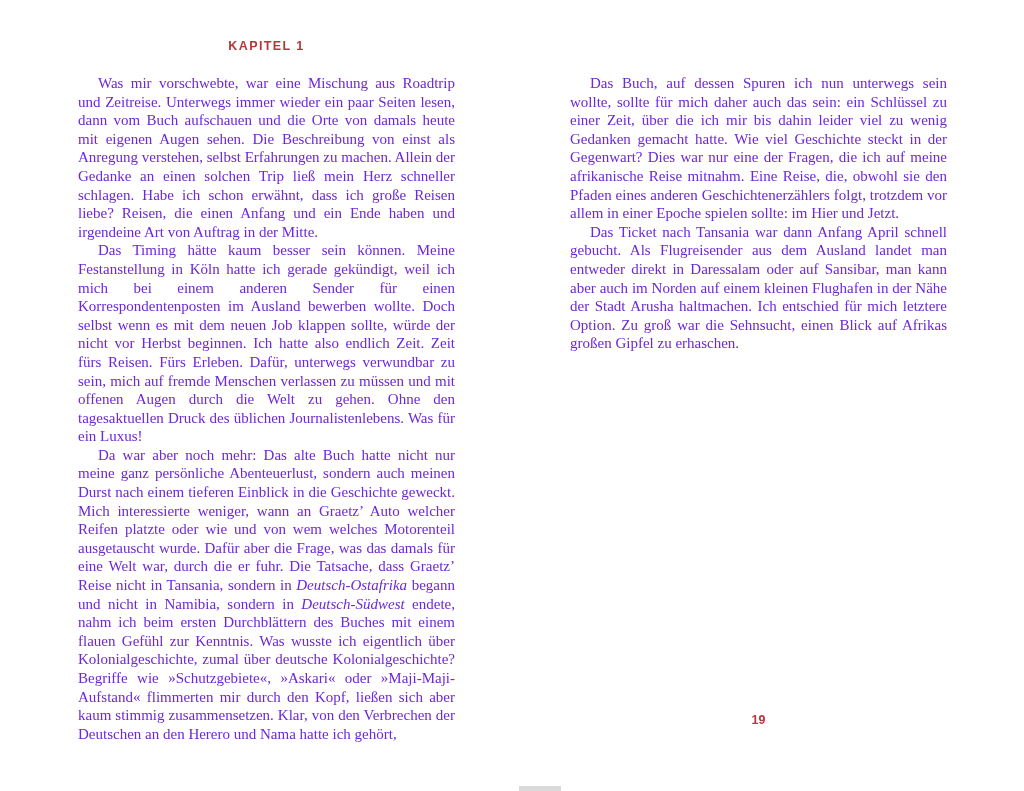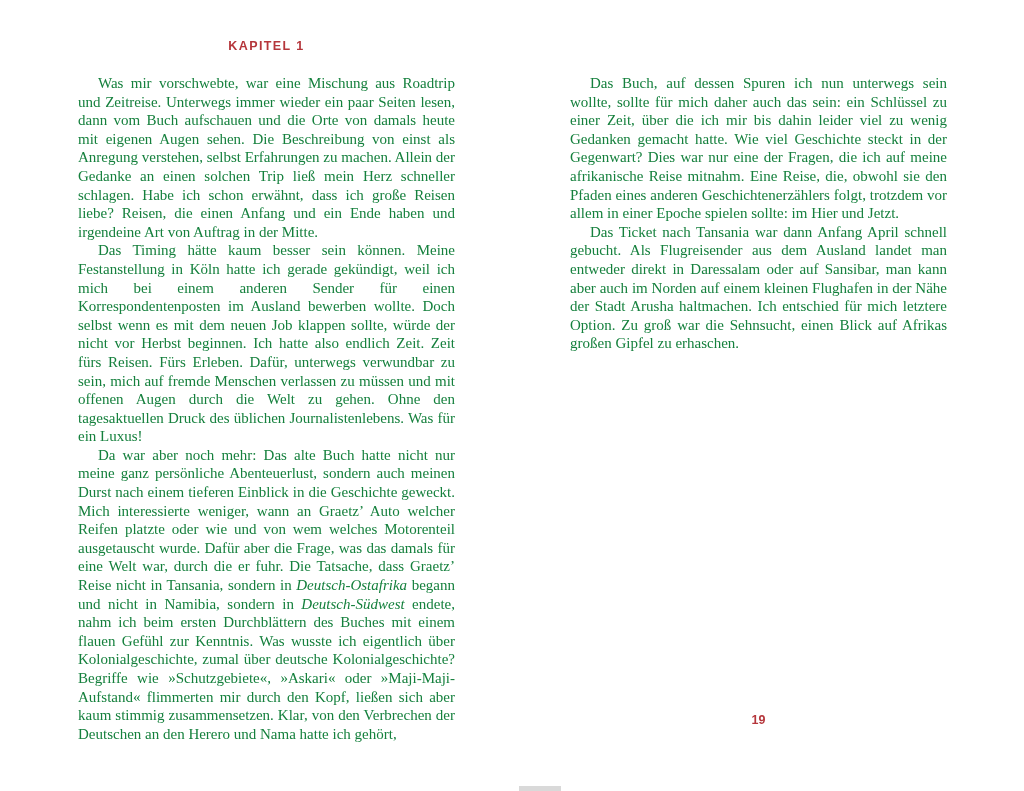--- a/index.html
+++ b/index.html
@@ -39,21 +39,21 @@
   }
 
   .body-text {
     position: absolute;
     top: 74px;
     left: 0;
     width: 100%;
     font-family: "Liberation Serif", serif;
     font-size: 15px;
     line-height: 18.6px;
-    color: #15803d;
+    color: #6d28d9;
     text-align: justify;
     hyphens: auto;
     -webkit-hyphens: auto;
   }
   .body-text p.para {
     margin: 0;
     padding: 0;
   }
   .body-text p.para.indent {
     text-indent: 20px;

